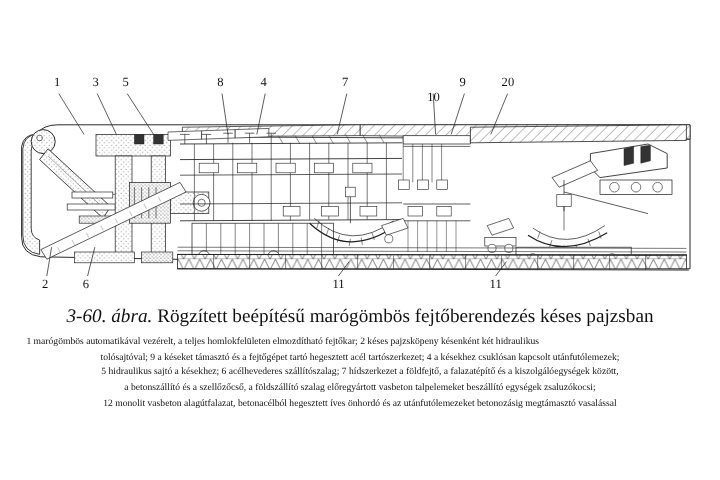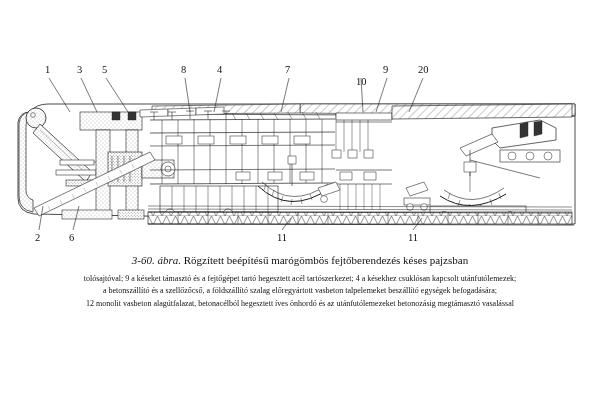--- a/index.html
+++ b/index.html
@@ -9,21 +9,21 @@
 
   
   #figure{position:absolute;left:0;top:0;width:600px;height:252px;}
   #figure svg{display:block;}
 
   .lead-num{position:absolute;font-family:"Liberation Serif",serif;
             font-size:10.5px;color:#111;letter-spacing:0;}
 
   
   #caption{position:absolute;left:0;top:254px;width:600px;}
-  .fig-title{text-align:center;font-size:11px;color:#111;
+  .fig-title{text-align:center;font-size:16px;color:#111;
              margin:0 0 5px 0;line-height:1.25;}
   .fig-title .num{font-style:italic;}
   .fig-title .abra{font-style:italic;}
   .legend{font-size:8.0px;line-height:1.58;color:#111;
           text-align:justify;margin:0 12px;padding:0;
           hyphens:auto;}
   .legend .l1{text-indent:10px;display:block;}
   .legend .lc{display:block;text-align:center;}
   .legend .lj{display:block;text-align:justify;text-align-last:center;}
 </style>
@@ -354,19 +354,21 @@
     </svg>
   </div>
 
   <div id="caption">
     <p class="fig-title">
       <span class="num">3-60.</span>
       <span class="abra">ábra.</span>
       <span>Rögzített beépítésű marógömbös fejtőberendezés késes pajzsban</span>
     </p>
     <div class="legend">
+      <span class="l1">1 marógömbös automatikával vezérelt, a teljes homlokfelületen elmozdítható fejtőkar; 2 késes pajzsköpeny késenként két hidraulikus</span>
       <span class="lj">tolósajtóval; 9 a késeket támasztó és a fejtőgépet tartó hegesztett acél tartószerkezet; 4 a késekhez csuklósan kapcsolt utánfutólemezek;</span>
-      <span class="lc">a betonszállító és a szellőzőcső, a földszállító szalag előregyártott vasbeton talpelemeket beszállító egységek befogadására;</span>
+      <span class="lj">5 hidraulikus sajtó a késekhez; 6 acélhevederes szállítószalag; 7 hídszerkezet a földfejtő, a falazatépítő és a kiszolgálóegységek között,</span>
+      <span class="lc">a betonszállító és a szellőzőcső, a földszállító szalag előregyártott vasbeton talpelemeket beszállító egységek zsaluzókocsi;</span>
       <span class="lc">12 monolit vasbeton alagútfalazat, betonacélból hegesztett íves önhordó és az utánfutólemezeket betonozásig megtámasztó vasalással</span>
     </div>
   </div>
 
 </div>
 
 </body></html>

